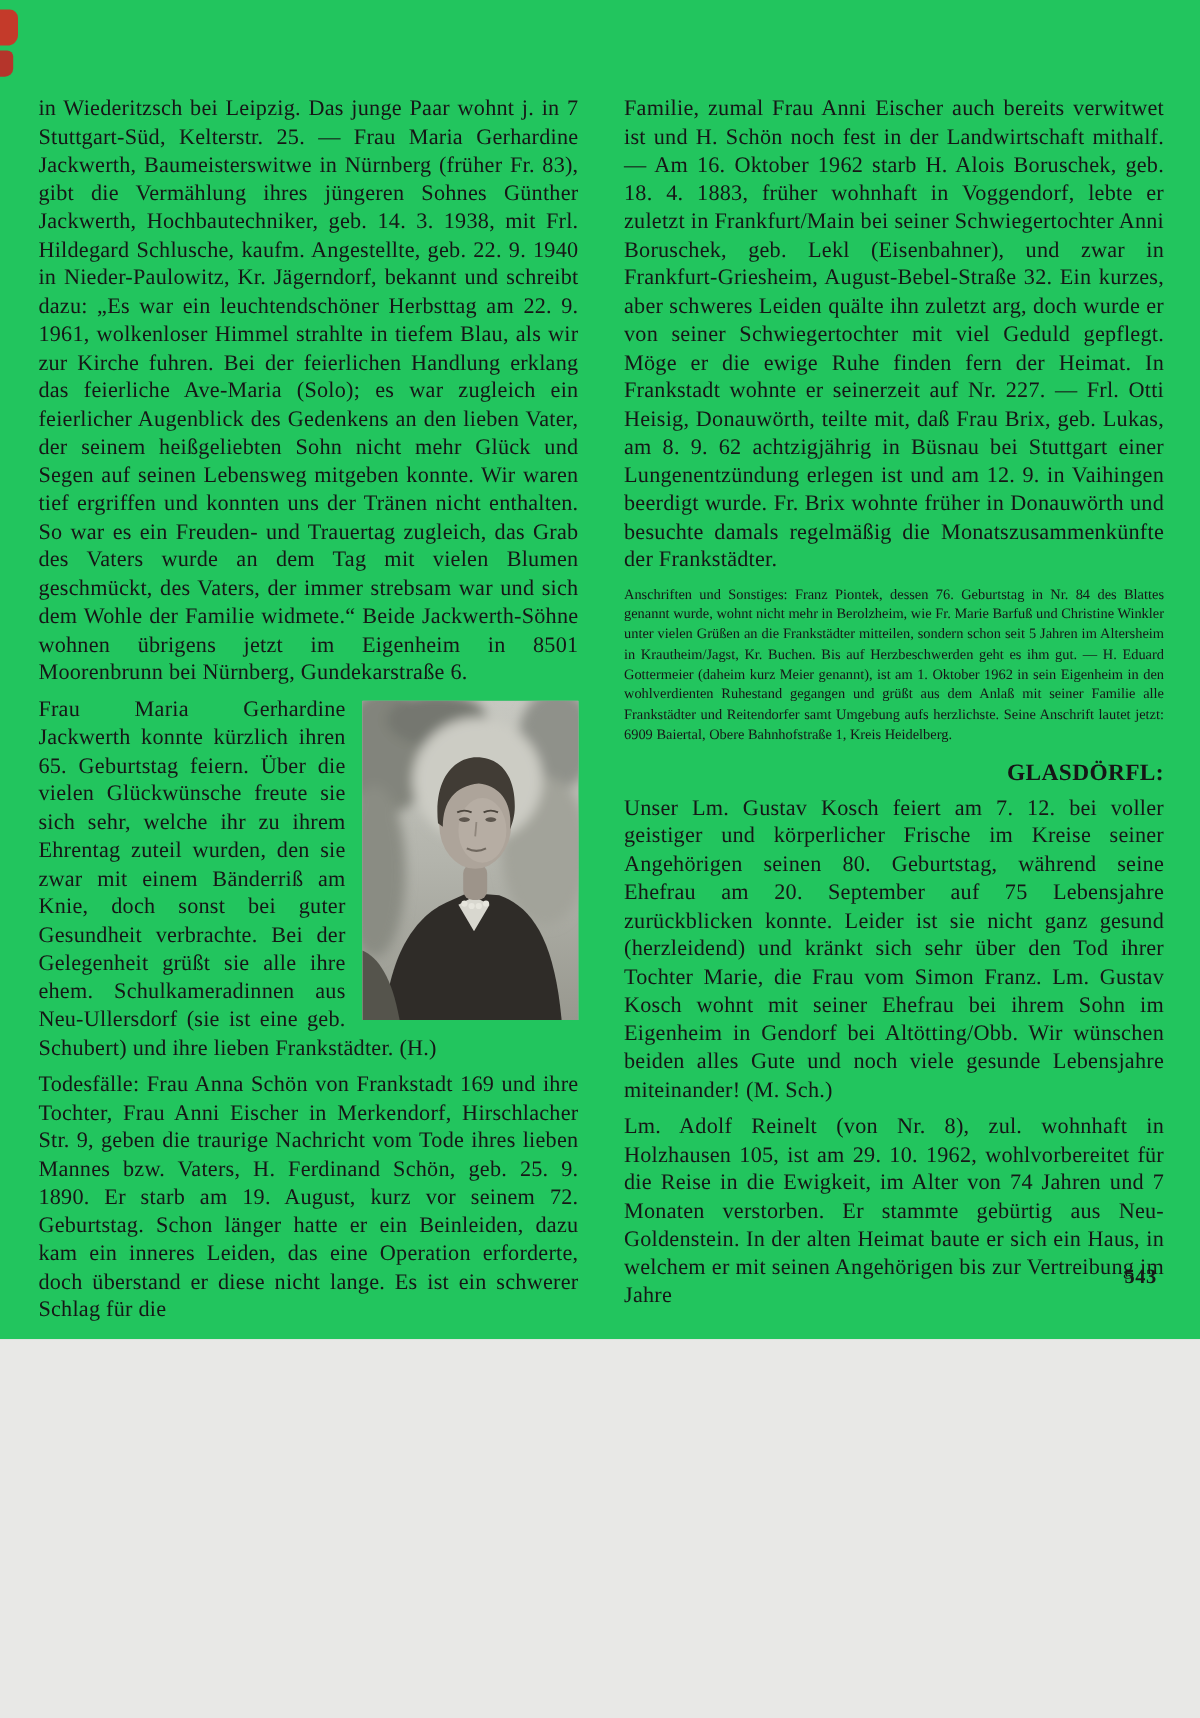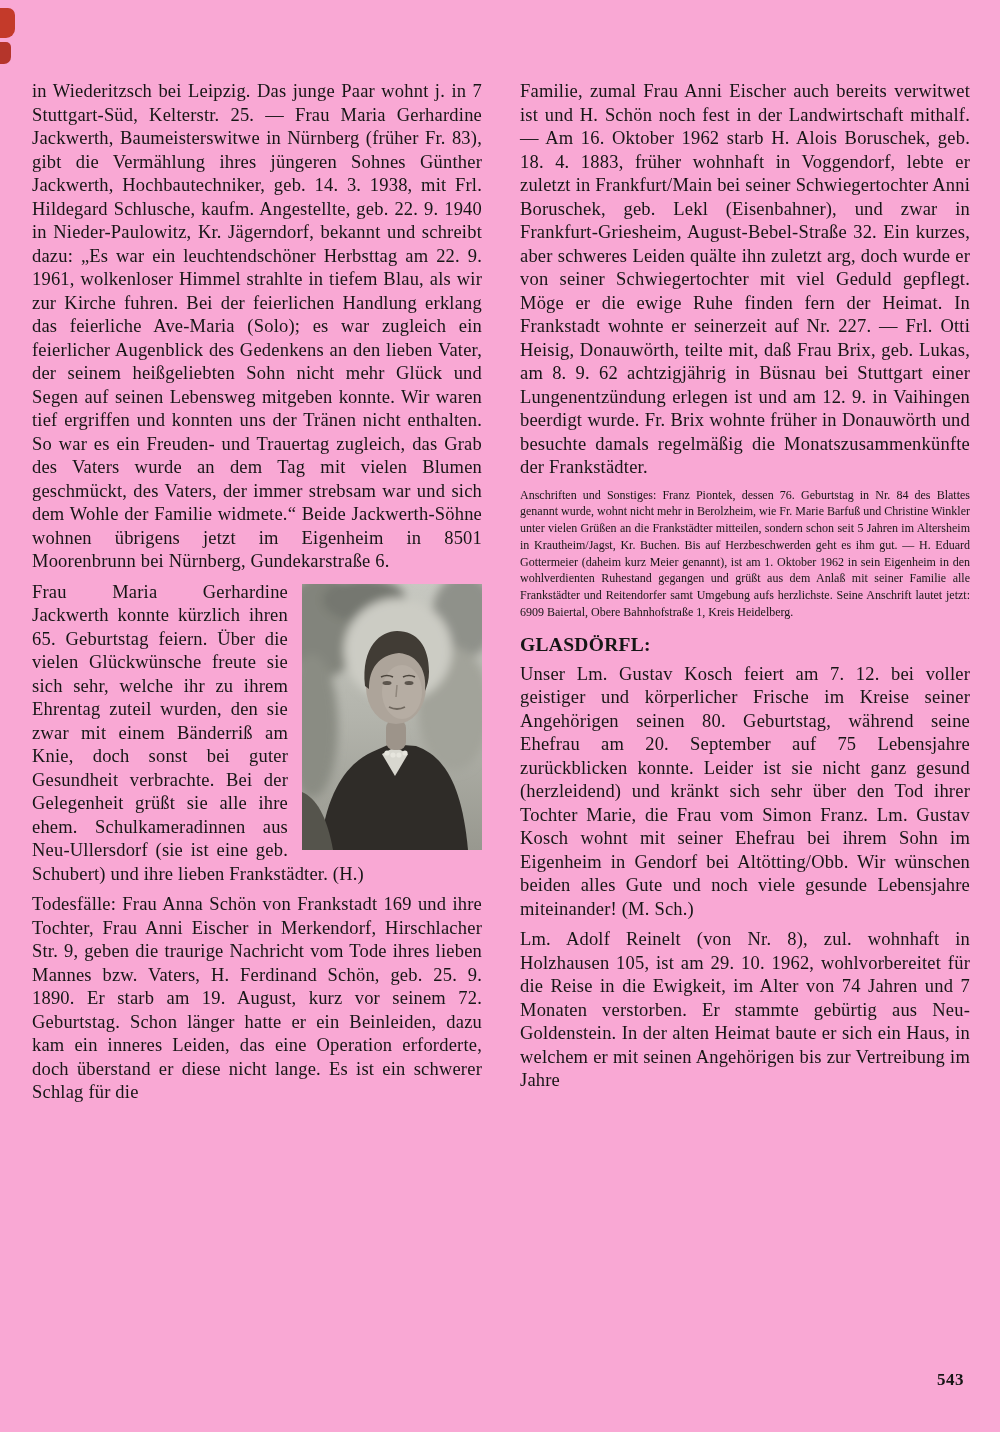--- a/index.html
+++ b/index.html
@@ -3,23 +3,23 @@
 <meta charset="utf-8">
 <style>
   html, body {
     margin: 0;
     padding: 0;
     background: #e8e8e6;
   }
   .sheet {
     position: relative;
     width: 1000px;
-    height: 1432px;
+    height: 1116px;
     margin: 0 auto;
-    background: #f9a8d4;
+    background: #22c55e;
     color: #161616;
     font-family: "Liberation Serif", "DejaVu Serif", serif;
     box-sizing: border-box;
     padding: 80px 30px 0 32px;
     overflow: hidden;
   }
   
   .mark {
     position: absolute;
     left: 0;
@@ -50,20 +50,21 @@
     letter-spacing: 0;
   }
   .b { font-weight: normal; }
 
   .heading {
     font-size: 19.5px;
     line-height: 24px;
     font-weight: bold;
     margin: 12px 0 6px 0;
     letter-spacing: 0.3px;
+    text-align: right;
   }
 
   .photo {
     float: right;
     width: 180px;
     height: 266px;
     margin: 3px 0 8px 14px;
     display: block;
     background: #b4b5ad;
     box-shadow: 0 0 0 1px #9a9a92 inset;

